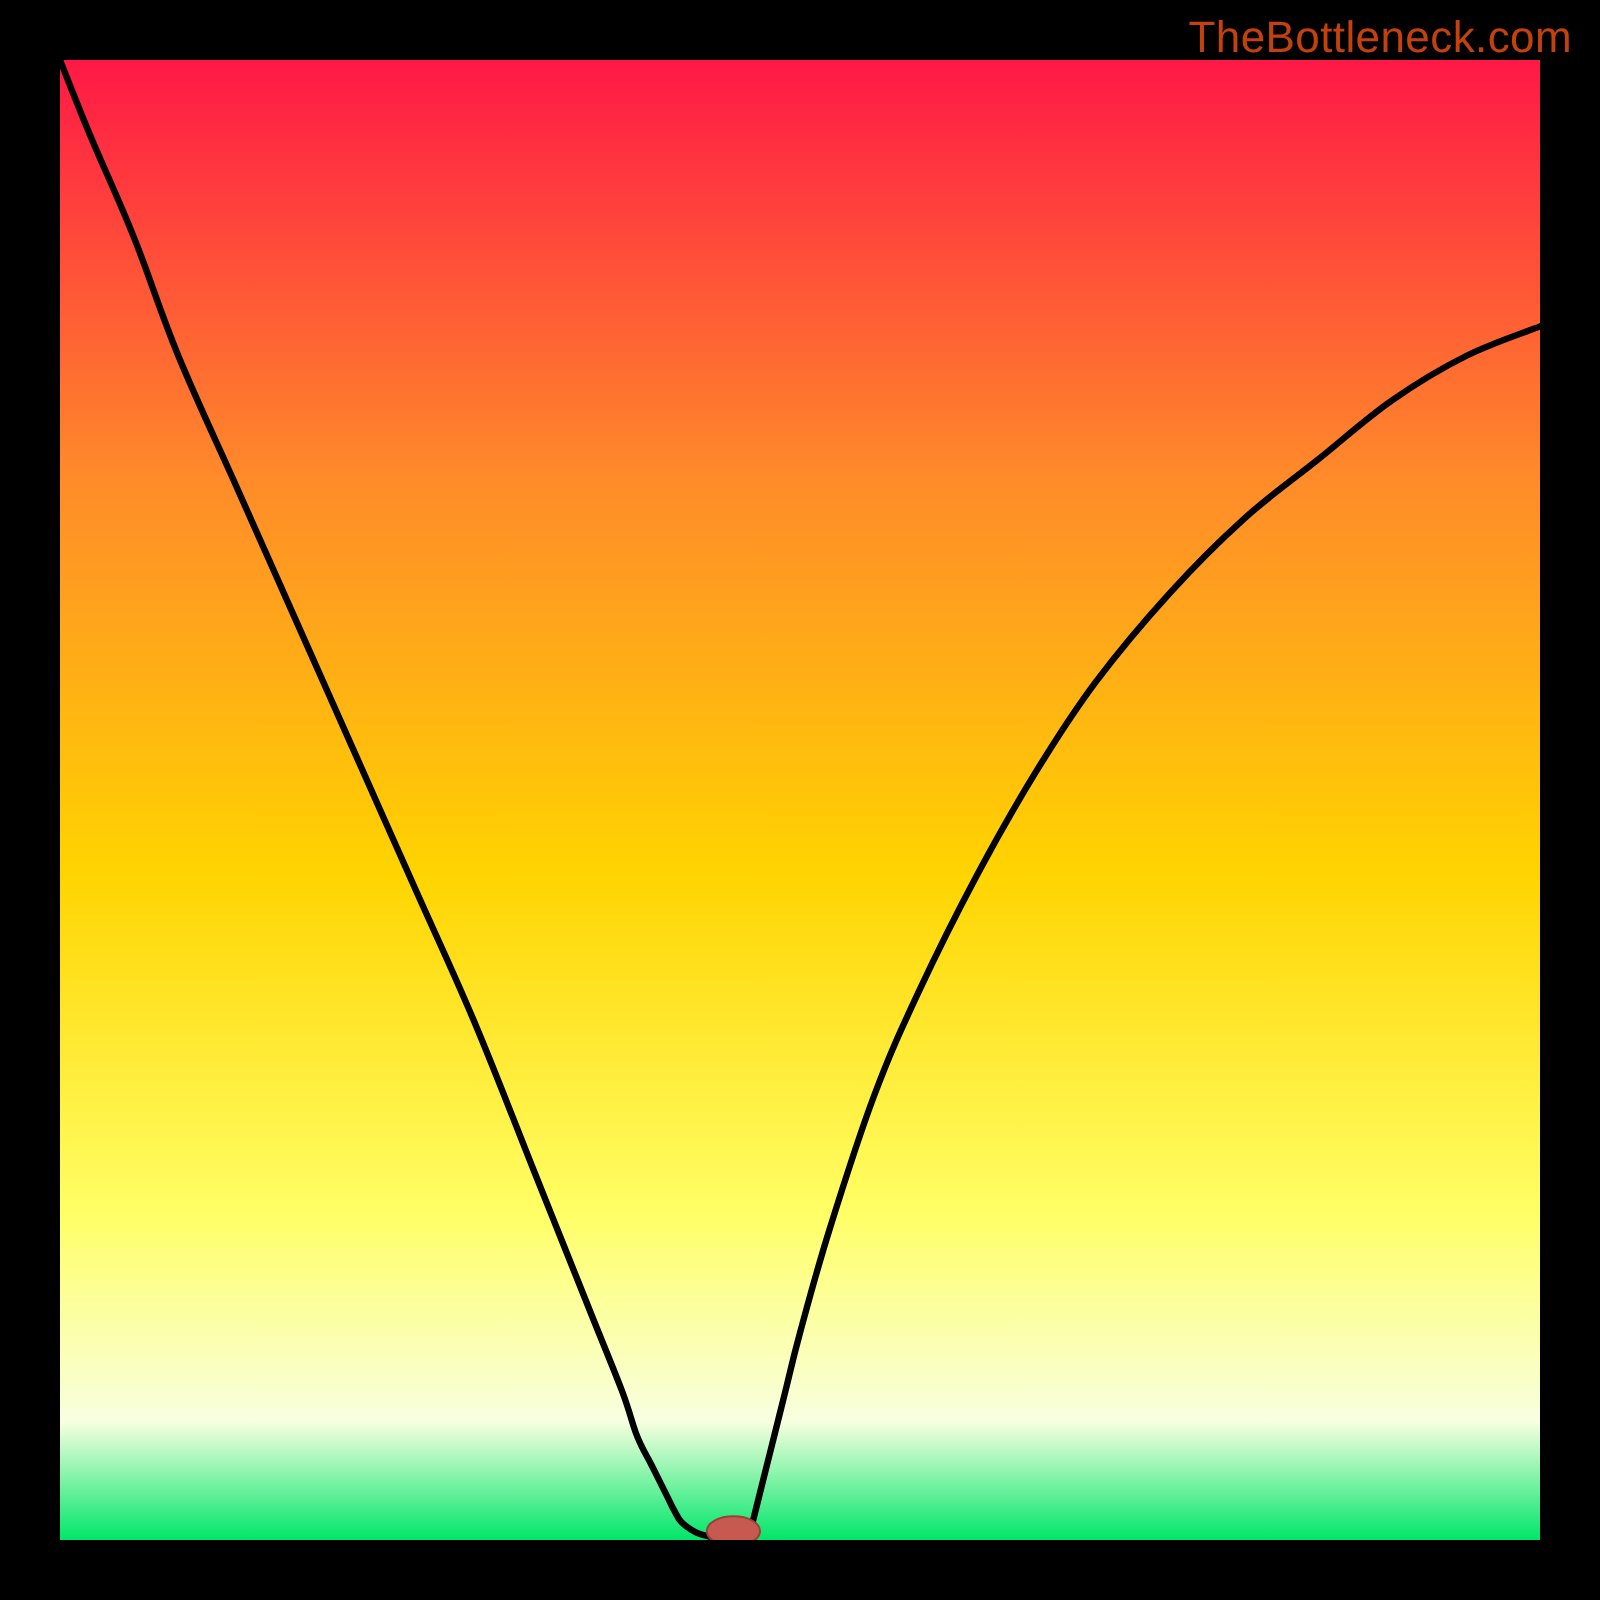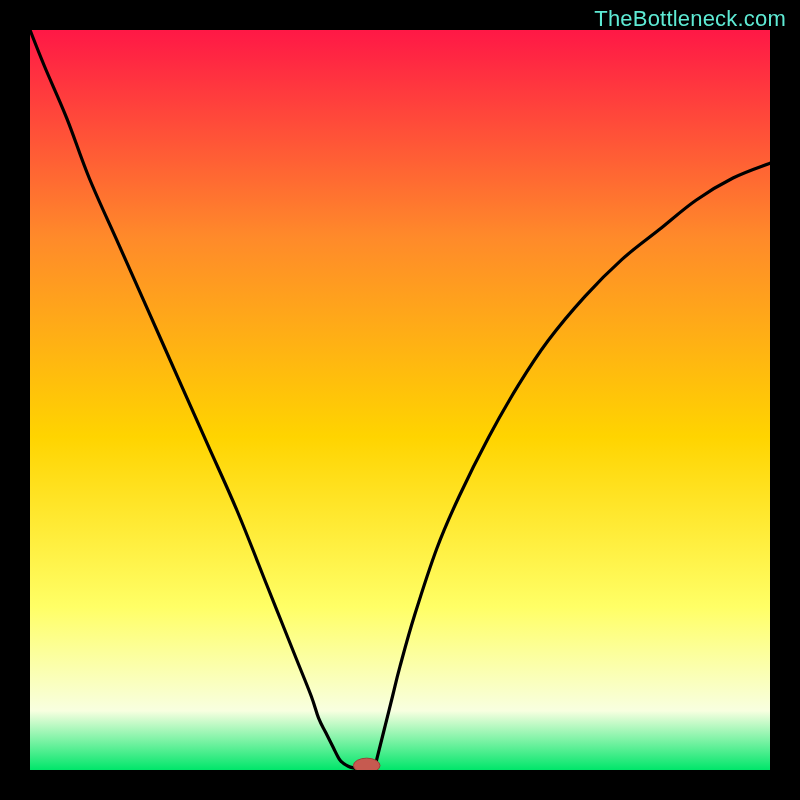--- a/index.html
+++ b/index.html
@@ -24,21 +24,21 @@
     left: 30px;
     top: 30px;
     width: 740px;
     height: 740px;
   }
   svg { display: block; }
   .watermark {
     position: absolute;
     top: 6px;
     right: 14px;
-    color: #5eead4;
+    color: #c2410c;
     font-size: 22px;
     font-weight: 400;
     letter-spacing: 0.2px;
     user-select: none;
   }
 </style>
 </head>
 <body>
 
 <div class="frame">

